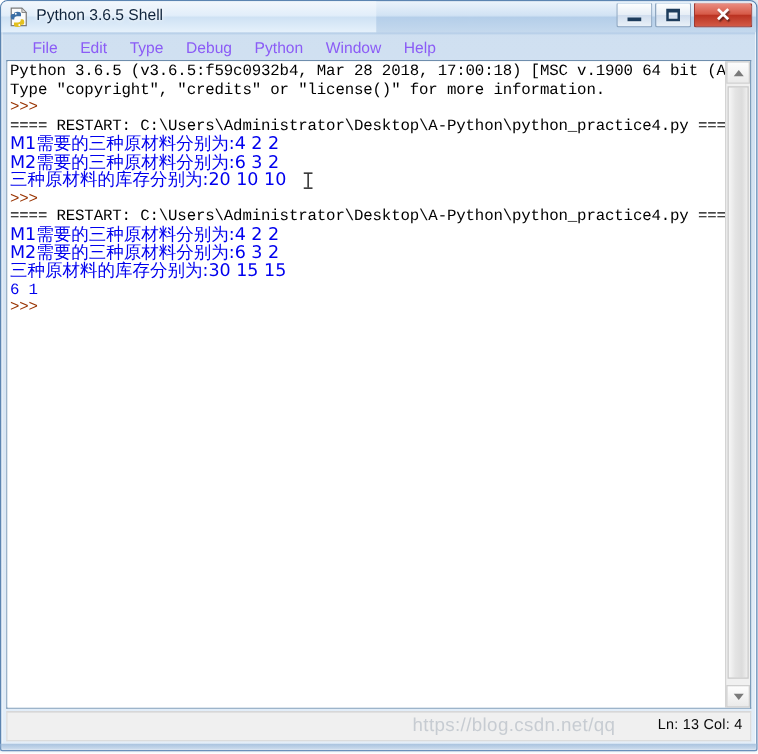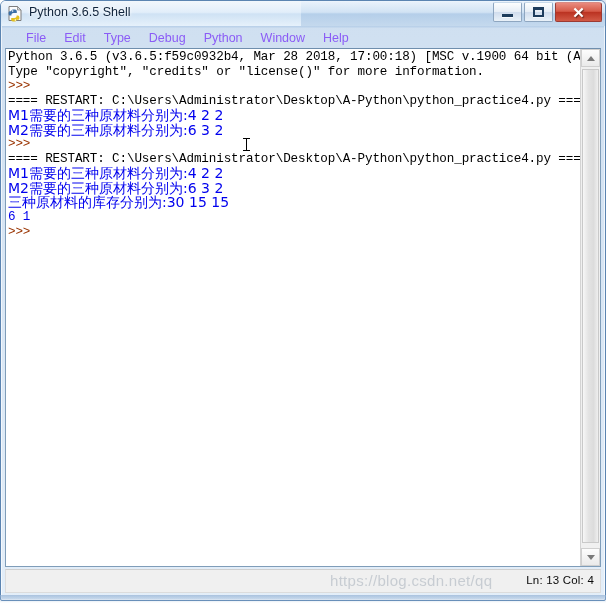--- a/index.html
+++ b/index.html
@@ -371,20 +371,21 @@
     </div>
 
     <div id="shell-outer">
       <div id="shell-text">
           <div class="line c-black">Python 3.6.5 (v3.6.5:f59c0932b4, Mar 28 2018, 17:00:18) [MSC v.1900 64 bit (AMD6</div>
           <div class="line c-black">Type "copyright", "credits" or "license()" for more information.</div>
           <div class="line c-brown">&gt;&gt;&gt; </div>
           <div class="line c-black">==== RESTART: C:\Users\Administrator\Desktop\A-Python\python_practice4.py ====</div>
           <div class="line c-blue cjk">M1需要的三种原材料分别为:4 2 2</div>
           <div class="line c-blue cjk">M2需要的三种原材料分别为:6 3 2</div>
+          <div class="line c-blue cjk">三种原材料的库存分别为:20 10 10</div>
           <div class="line c-brown">&gt;&gt;&gt; </div>
           <div class="line c-black">==== RESTART: C:\Users\Administrator\Desktop\A-Python\python_practice4.py ====</div>
           <div class="line c-blue cjk">M1需要的三种原材料分别为:4 2 2</div>
           <div class="line c-blue cjk">M2需要的三种原材料分别为:6 3 2</div>
           <div class="line c-blue cjk">三种原材料的库存分别为:30 15 15</div>
           <div class="line c-blue">6 1</div>
           <div class="line c-brown">&gt;&gt;&gt; </div>
         </div>
 
       <div id="mouse-ibeam">

